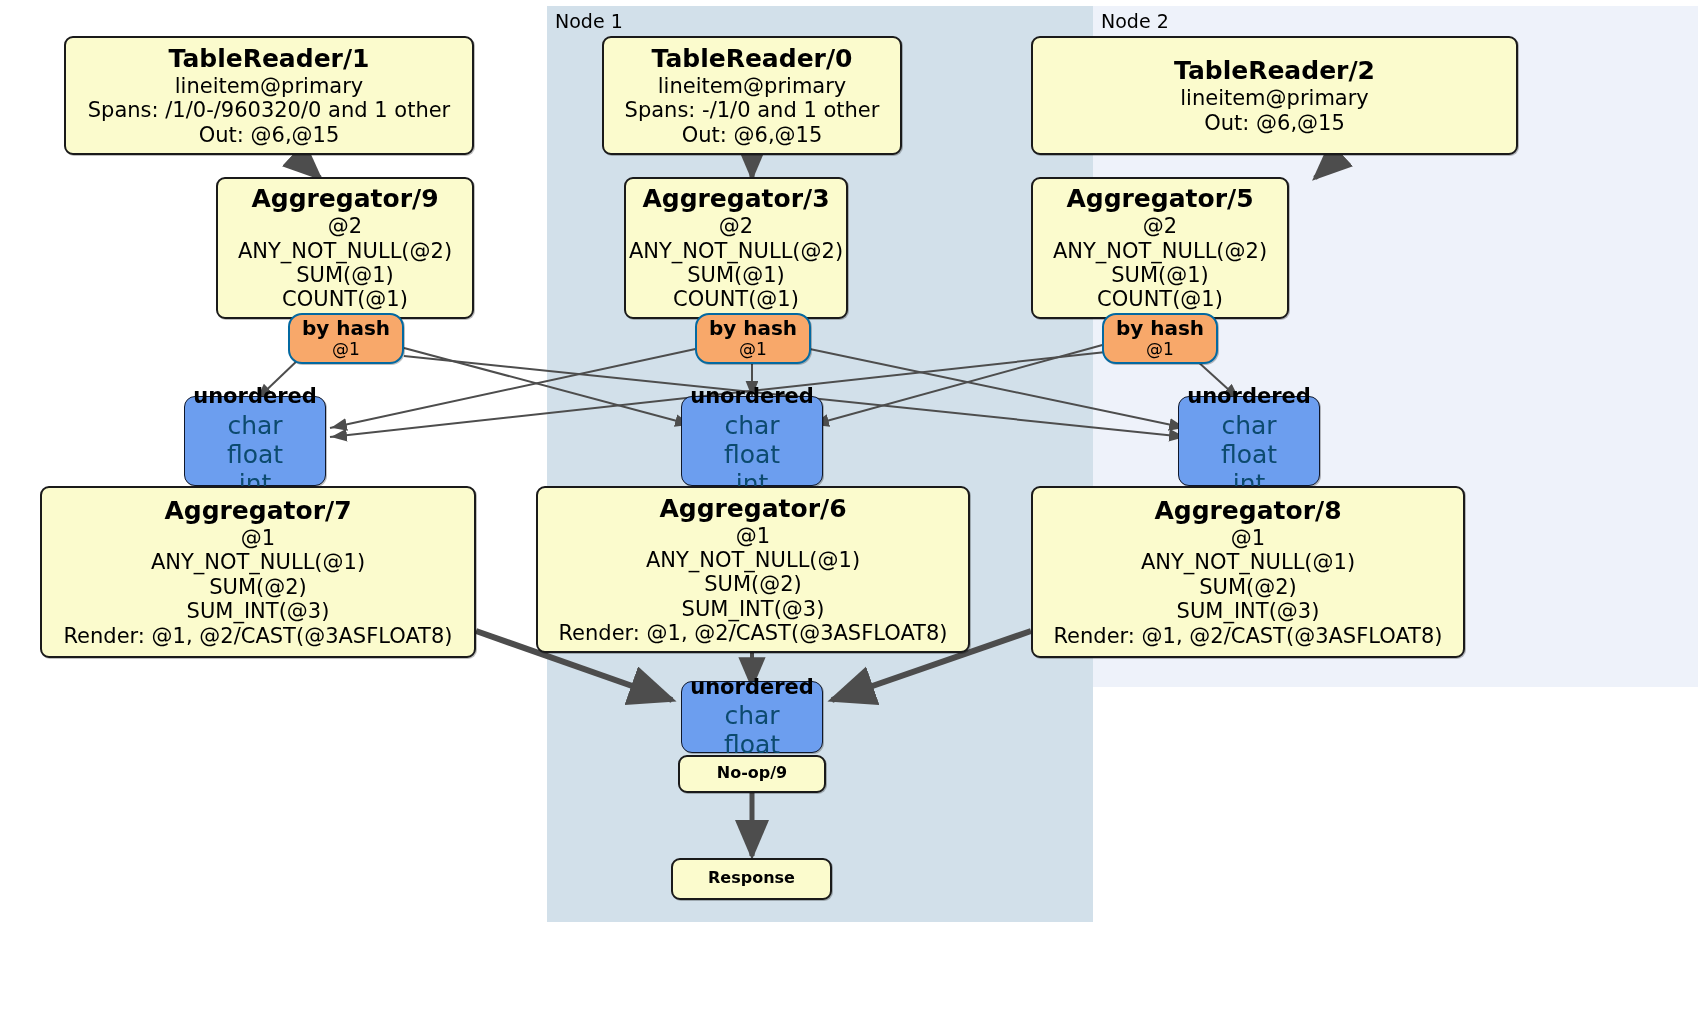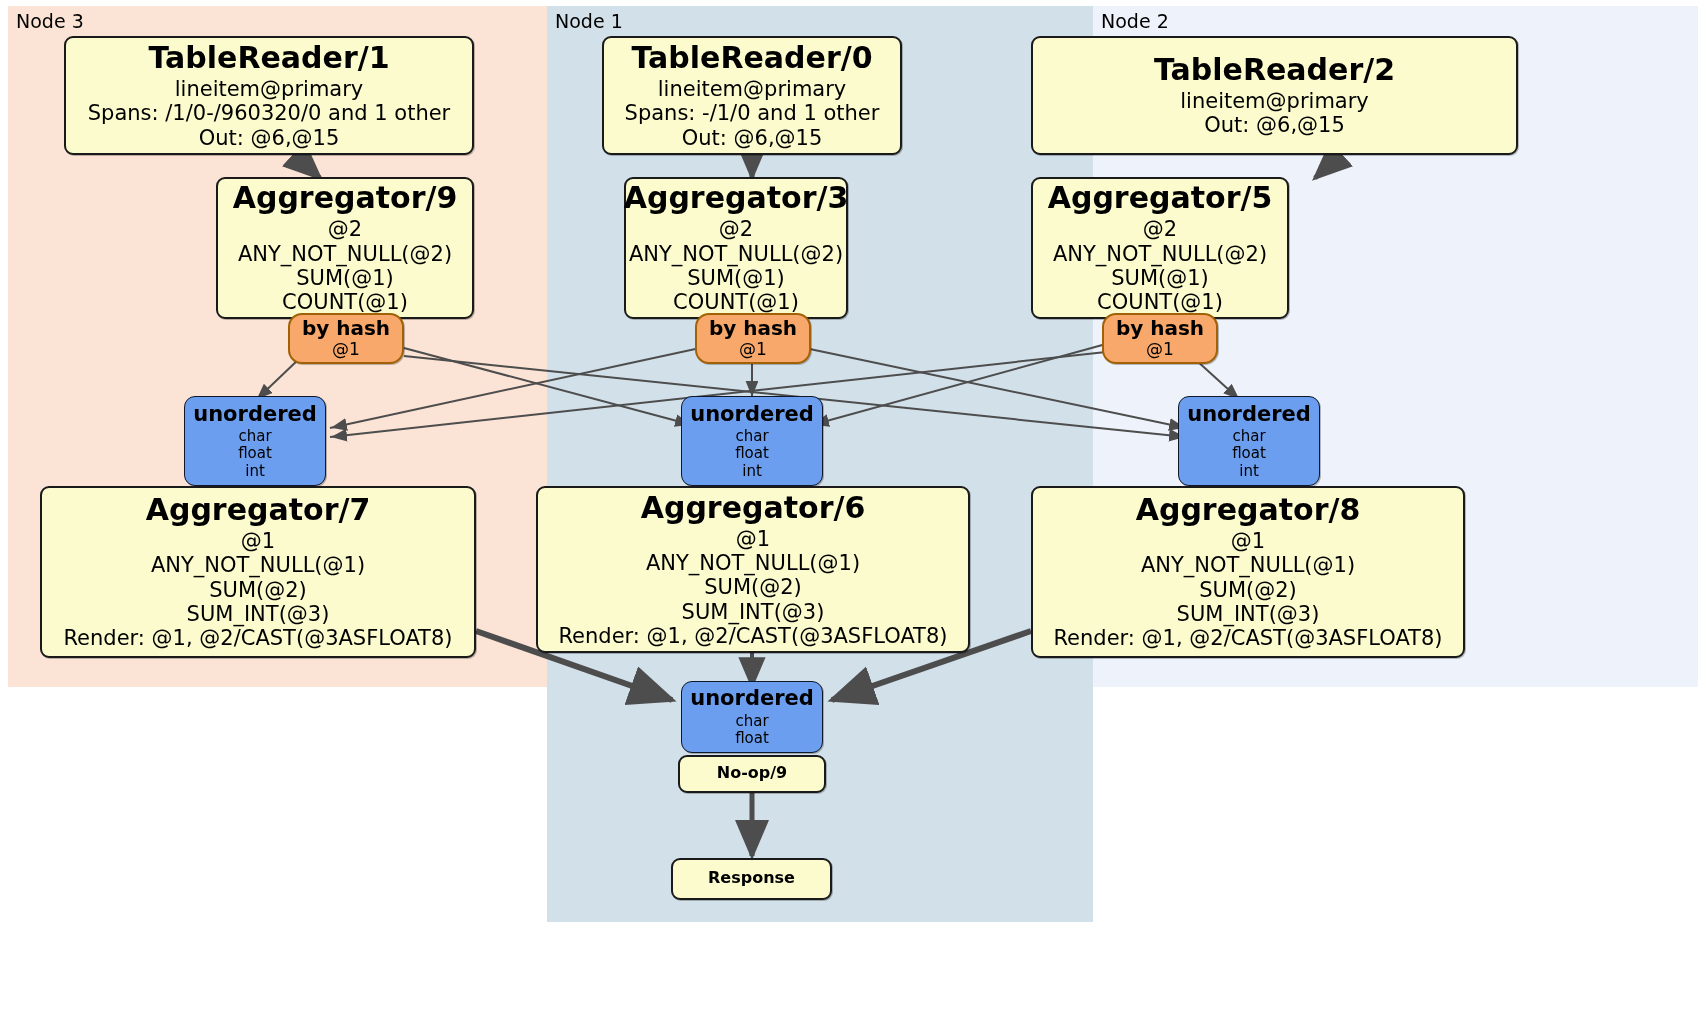--- a/index.html
+++ b/index.html
@@ -22,47 +22,44 @@
   
   .node{
     position:absolute;box-sizing:border-box;
     display:flex;flex-direction:column;align-items:center;justify-content:center;
     text-align:center;line-height:1.16;
   }
   .proc{
     background:#fbfbcd;border:2px solid #1a1a1a;border-radius:9px;
     box-shadow:1px 1px 0 rgba(0,0,0,.25);
   }
-  .proc .ttl{font-weight:bold;font-size:30px;color:#000;margin-bottom:1px;}
+  .proc .ttl{font-weight:bold;font-size:25px;color:#000;margin-bottom:1px;}
   .proc .ln{font-size:21px;color:#000;white-space:nowrap;}
 
   .synced{
-    background:#f8a86a;border:2px solid #a16207;border-radius:14px;
+    background:#f8a86a;border:2px solid #0369a1;border-radius:14px;
     box-shadow:1px 1px 0 rgba(0,0,0,.25);
   }
   .synced .ttl{font-weight:bold;font-size:20px;color:#000;}
   .synced .ln{font-size:17px;color:#000;}
 
   .router{
     background:#6c9eef;border:1px solid #0f172a;border-radius:11px;
     box-shadow:1px 1px 0 rgba(0,0,0,.25);
   }
   .router .ttl{font-weight:bold;font-size:21px;color:#000;margin-bottom:2px;}
-  .router .ln{font-size:15px;color:#000000;}
+  .router .ln{font-size:25px;color:#0c4a6e;}
 
   .small .ttl{font-size:16px;}
 </style>
 </head>
 <body>
 
 <div id="stage">
 
-  <div class="panel" style="left:8px;top:6px;width:539px;height:681px;background:#fbe3d5;">
-    <div class="panel-label">Node 3</div>
-  </div>
 
   <div class="panel" style="left:547px;top:6px;width:546px;height:916px;background:#d2e0ea;">
     <div class="panel-label">Node 1</div>
   </div>
 
   <div class="panel" style="left:1093px;top:6px;width:605px;height:681px;background:#eef2fa;">
     <div class="panel-label">Node 2</div>
   </div>
 
   <svg id="edges" viewBox="0 0 1706 1016">

